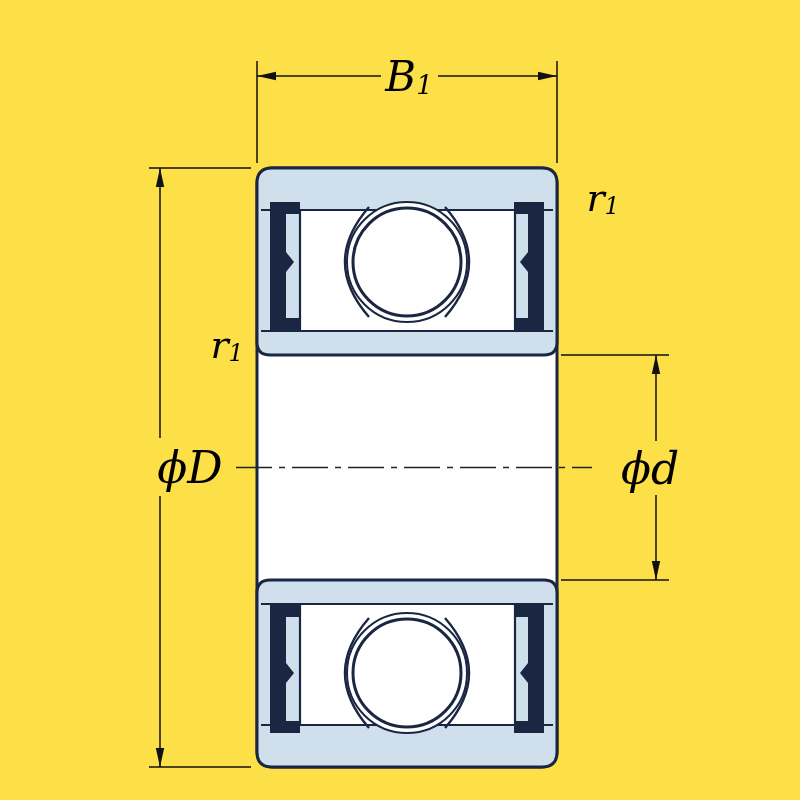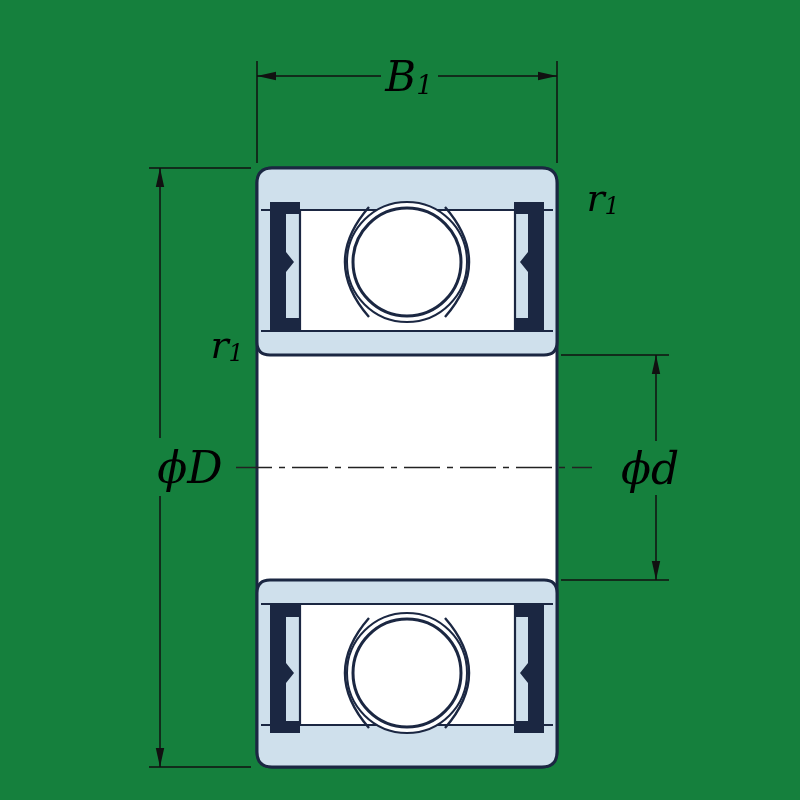--- a/index.html
+++ b/index.html
@@ -1,16 +1,16 @@
 <!DOCTYPE html>
 <html><head>
 <meta charset="utf-8">
 <style>
   html,body{margin:0;padding:0;background:#ffffff;}
-  .stage{position:relative;width:800px;height:800px;background:#15803d;overflow:hidden;}
+  .stage{position:relative;width:800px;height:800px;background:#fde047;overflow:hidden;}
   svg{display:block;}
   text{font-family:"DejaVu Serif","Liberation Serif",serif;font-style:italic;fill:#000000;}
   .lbl-b{font-size:42px;}
   .lbl-phi{font-size:44px;}
   .lbl-r{font-size:38px;}
   .sub{font-size:0.62em;}
 </style>
 </head>
 <body>
 

